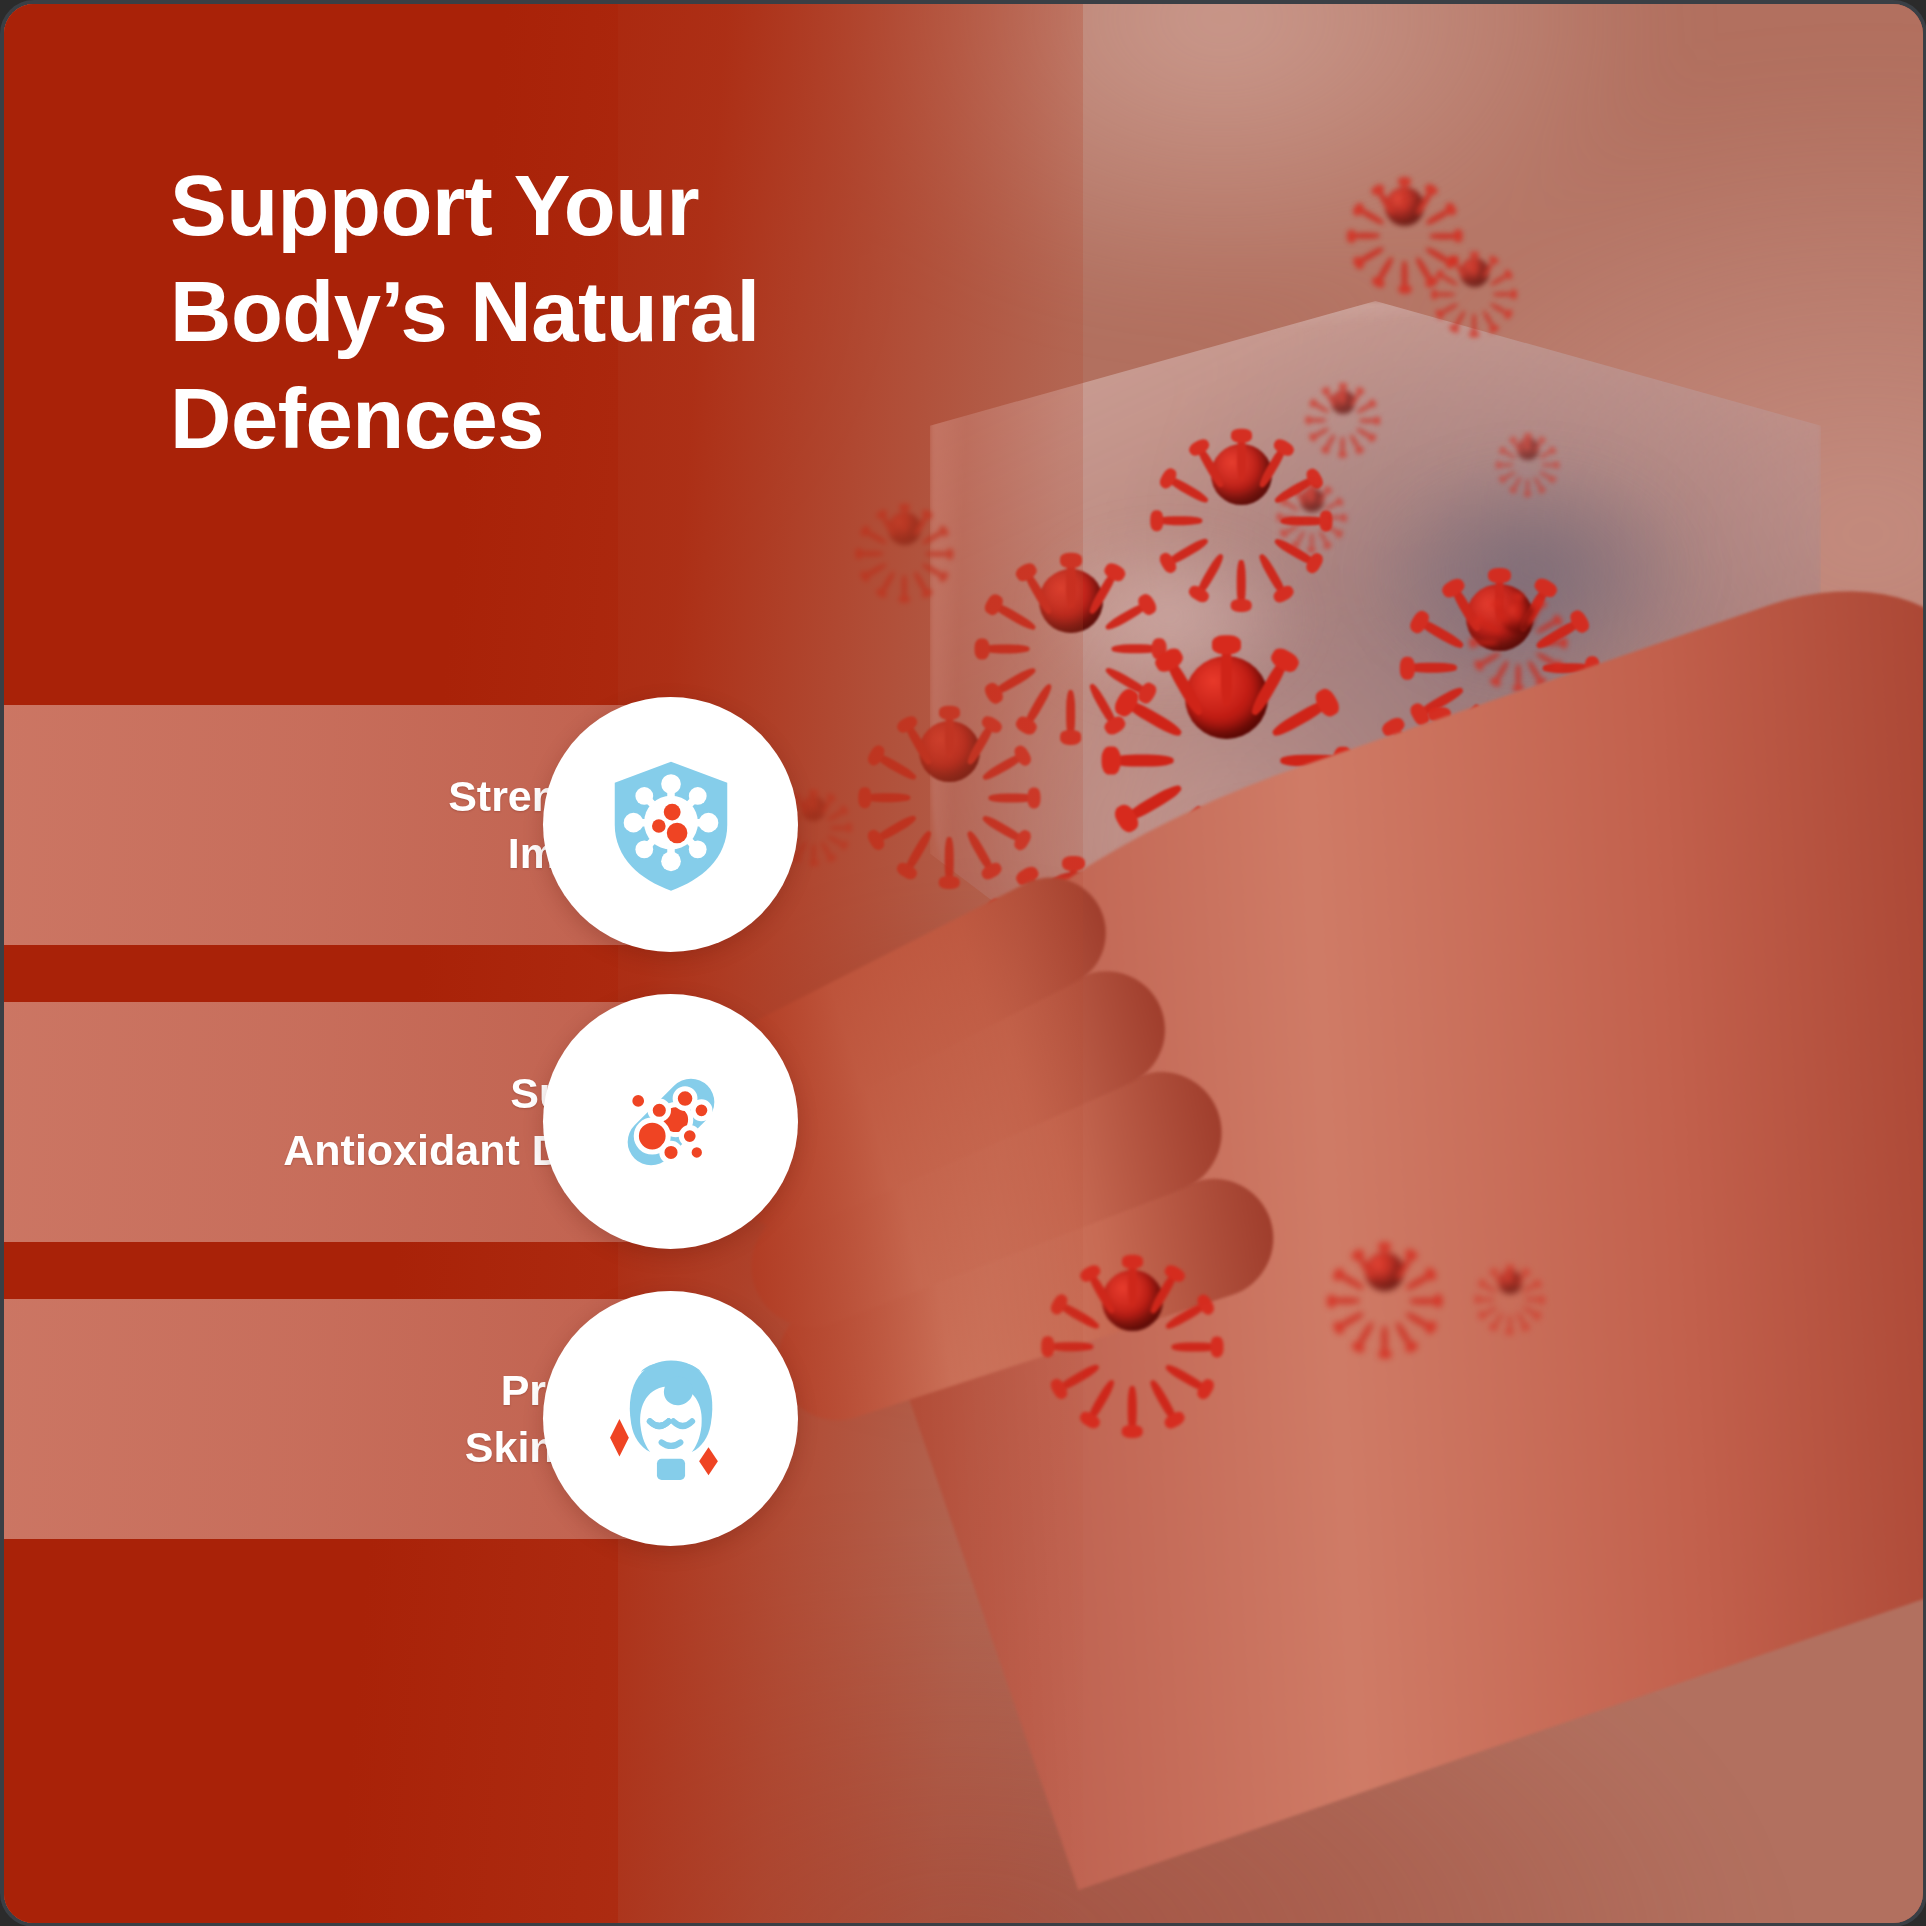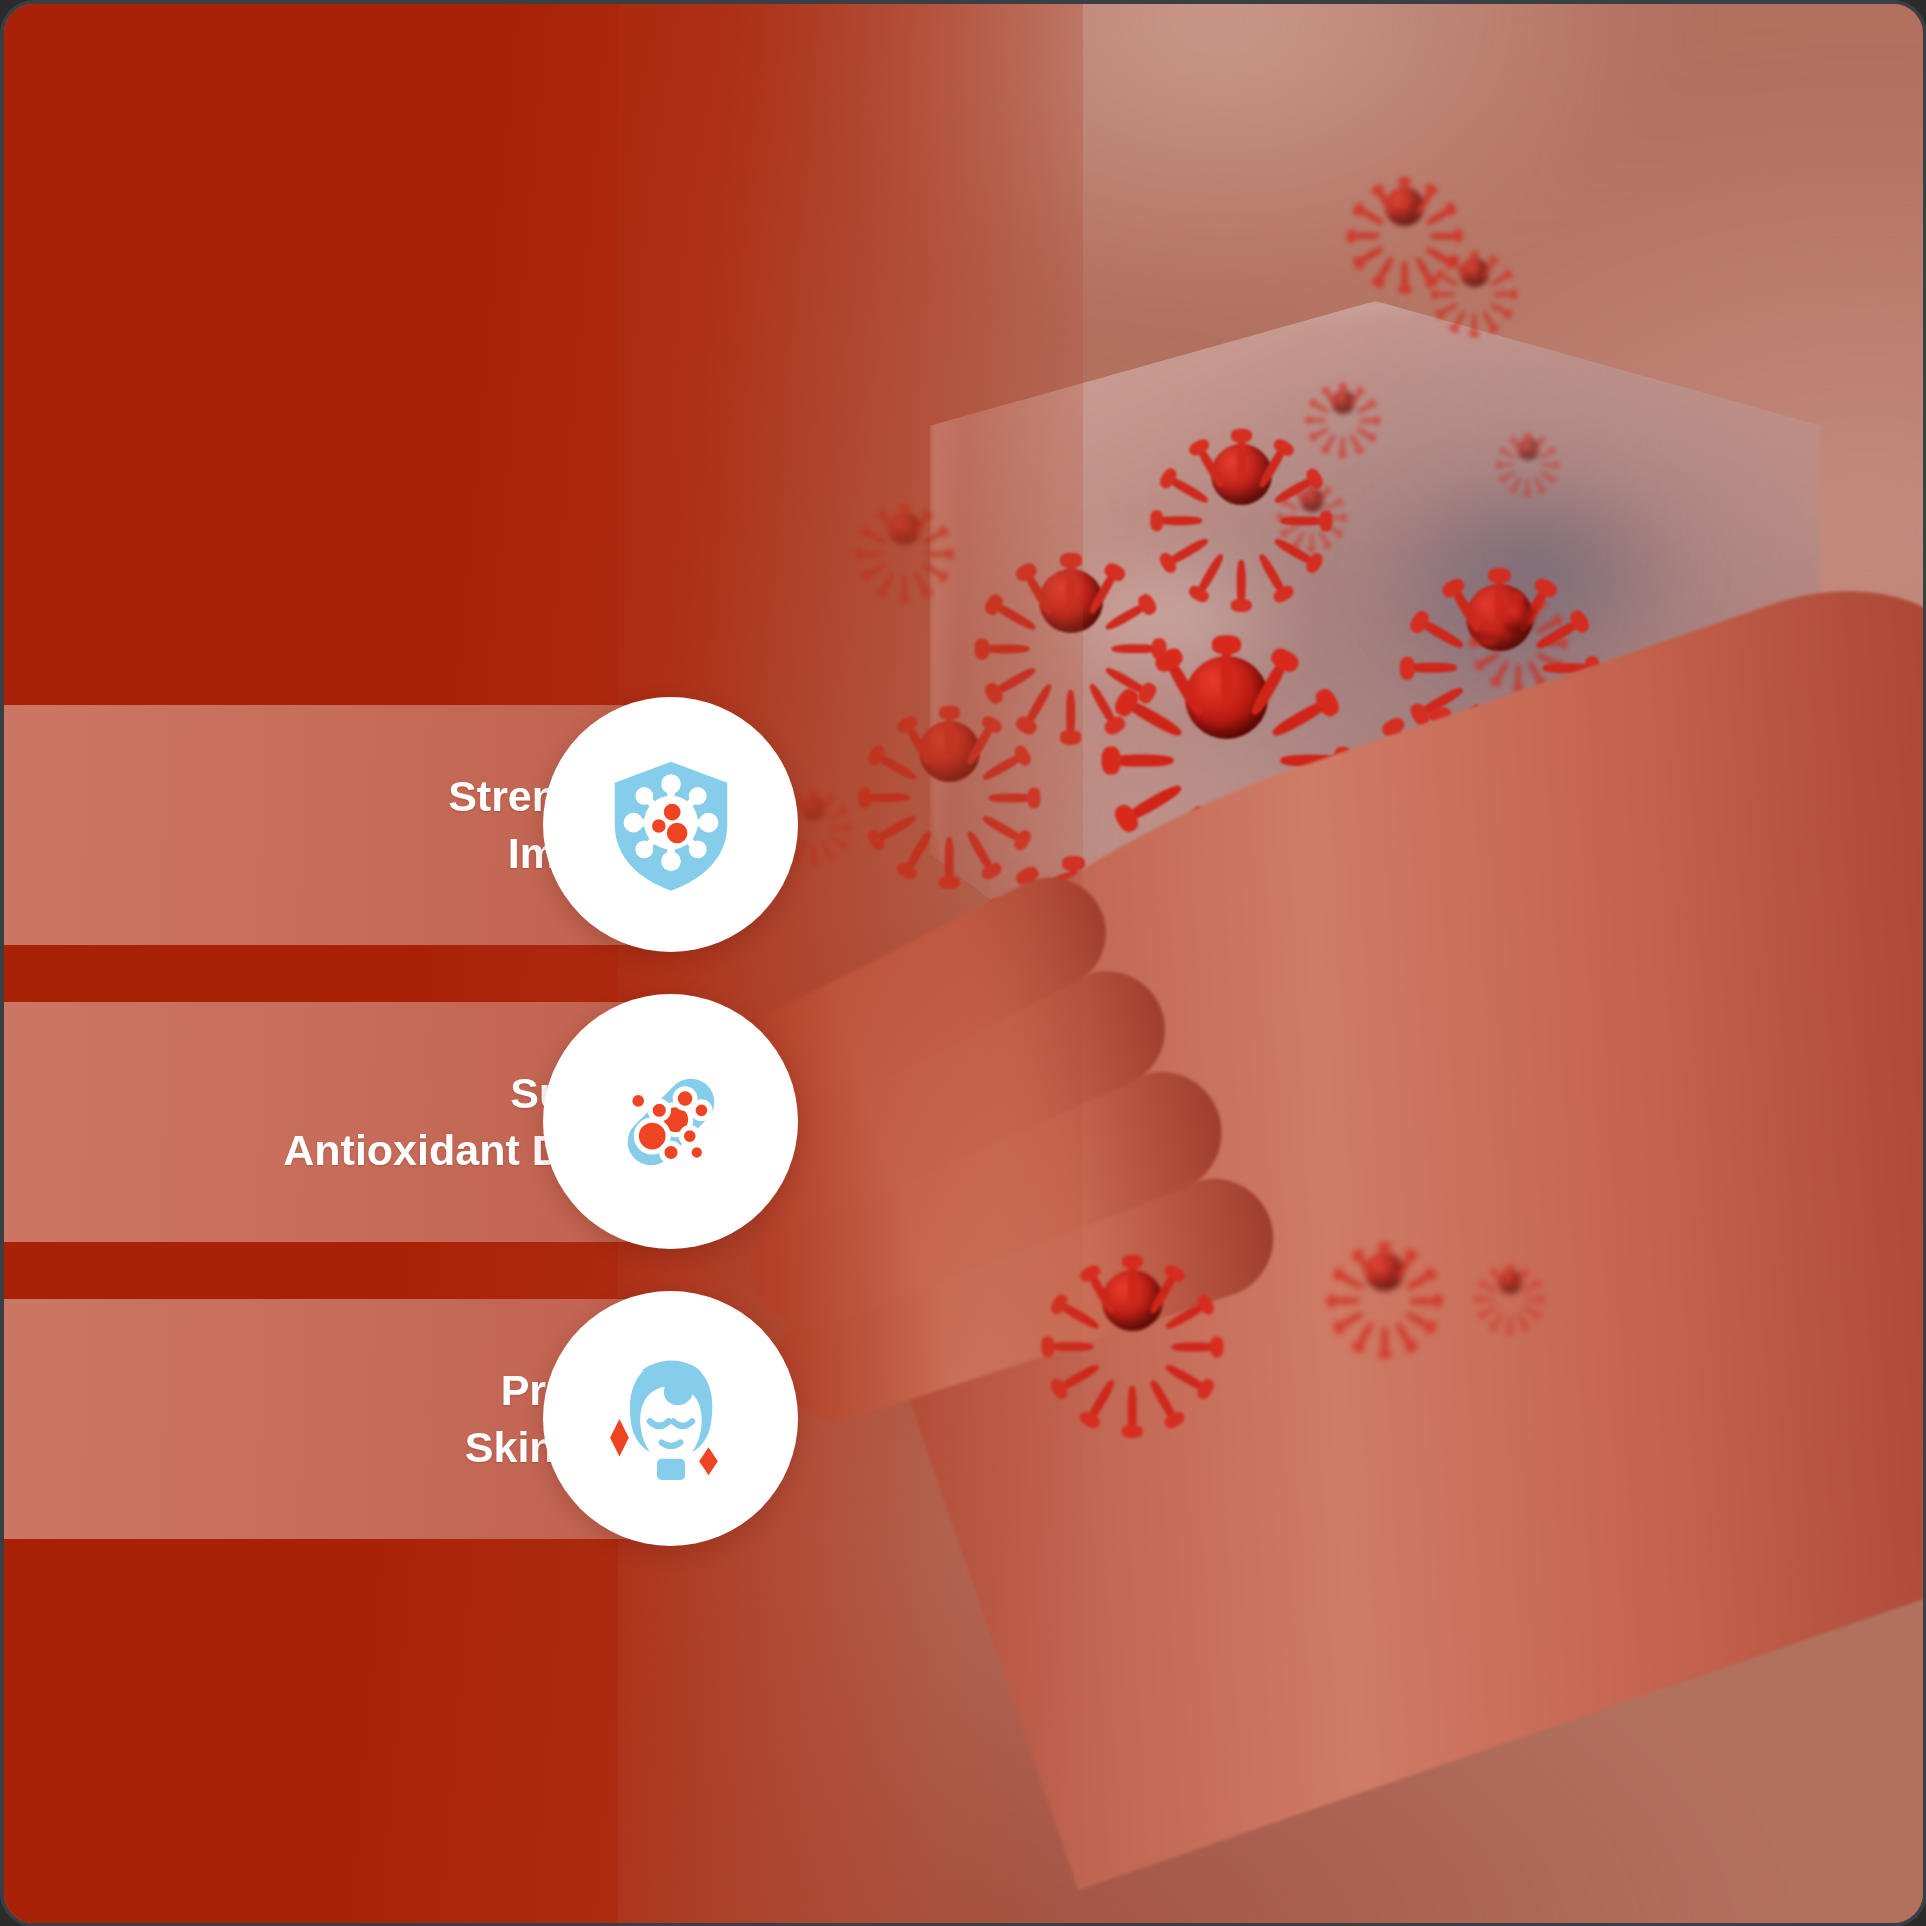--- a/index.html
+++ b/index.html
@@ -589,20 +589,25 @@
           <div class="spike" style="transform:rotate(270deg) translateY(-86%)"></div>
           <div class="spike" style="transform:rotate(300deg) translateY(-86%)"></div>
           <div class="spike" style="transform:rotate(330deg) translateY(-86%)"></div>
         </div>
       </div>
   </div>
 
   <div class="left-overlay-2"></div>
   <div class="left-overlay"></div>
 
+  <div class="headline">
+    <span class="hl">Support Your</span>
+    <span class="hl">Body’s Natural</span>
+    <span class="hl">Defences</span>
+  </div>
 
   <div class="benefits">
 
     <div class="benefit">
       <div class="bar"></div>
       <div class="bar-label">Strengthens
 Immunity</div>
       <div class="icon-circle">
         <svg viewBox="0 0 64 64">
           <path d="M32 5 L56 14 V32 C56 46 45 55.5 32 60 C19 55.5 8 46 8 32 V14 Z" fill="#85CDEA"></path>

